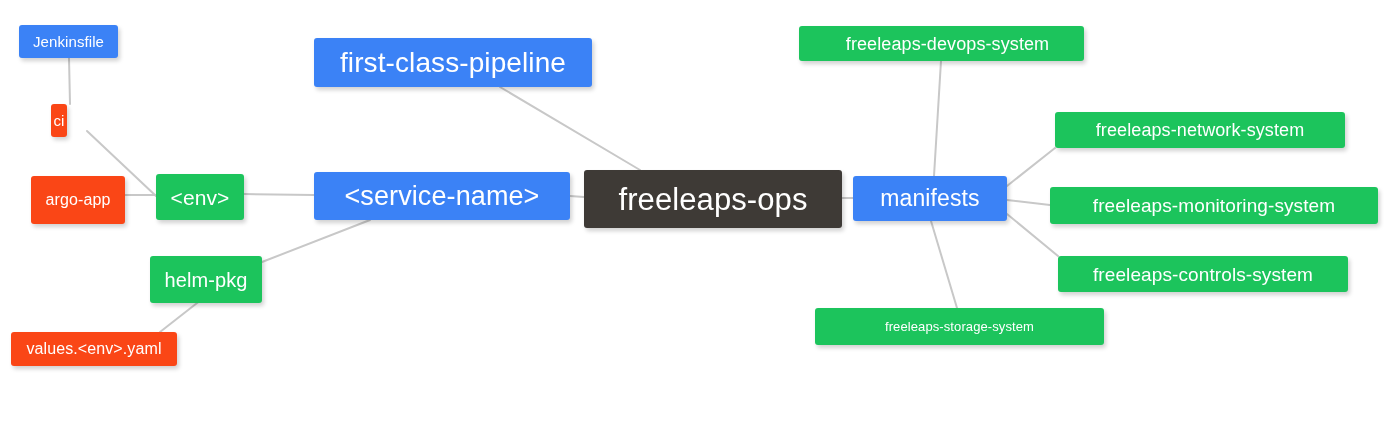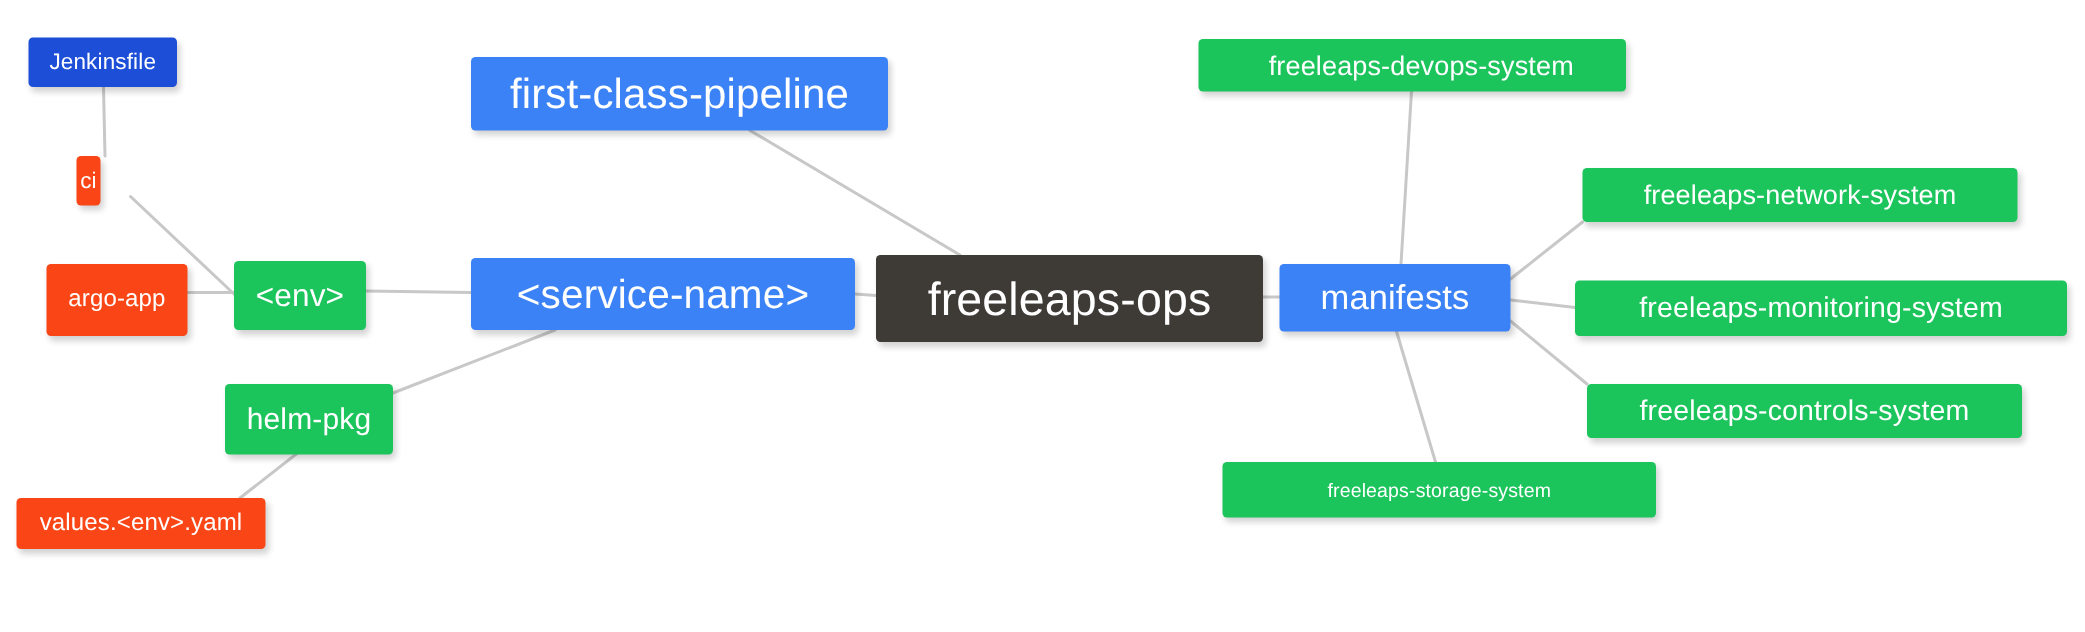--- a/index.html
+++ b/index.html
@@ -37,21 +37,21 @@
     border-radius: 3px;
     white-space: nowrap;
     line-height: 1;
     box-shadow: 2px 3px 4px rgba(0,0,0,0.18);
     letter-spacing: 0.1px;
     user-select: none;
   }
   .node.root      { background: #3e3a36; }
   .node.blue      { background: #3b82f6; }
   .node.green     { background: #1cc45c; }
-  .node.orange    { background: #1d4ed8; }
+  .node.orange    { background: #3b82f6; }
   .node.red       { background: #fa4616; }
 </style>
 </head>
 <body>
 
 <div id="canvas">
   <svg id="edge-layer" viewBox="0 0 1390 421" xmlns="http://www.w3.org/2000/svg">
       <line x1="69" y1="58" x2="70" y2="104" stroke="#c8c8c8" stroke-width="2" stroke-linecap="round"></line>
       <line x1="87" y1="131" x2="156" y2="196" stroke="#c8c8c8" stroke-width="2" stroke-linecap="round"></line>
       <line x1="125" y1="195" x2="156" y2="195" stroke="#c8c8c8" stroke-width="2" stroke-linecap="round"></line>

